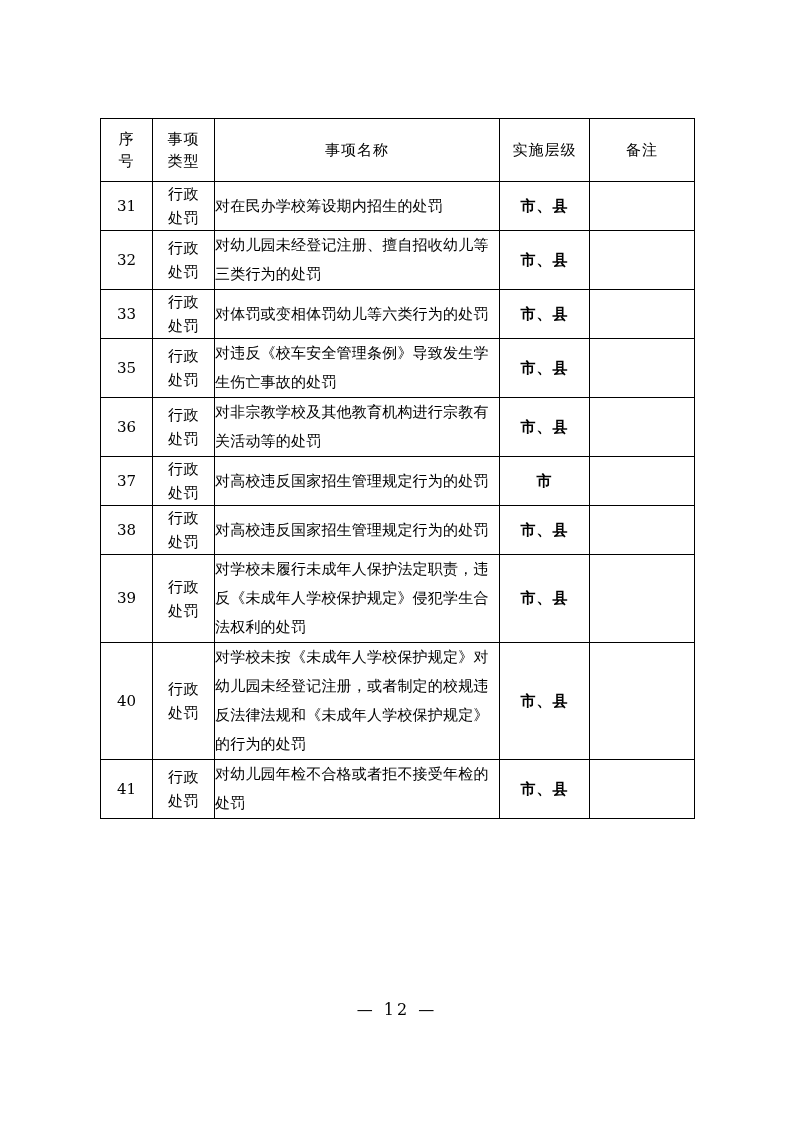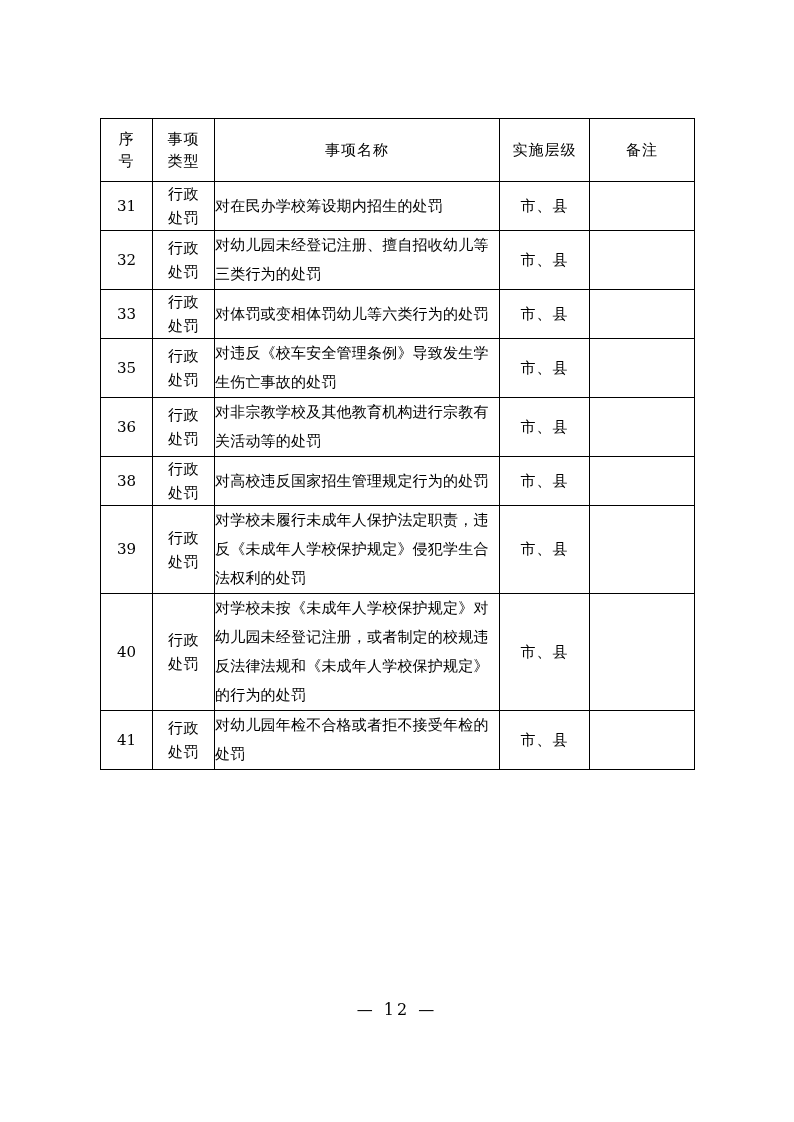--- a/index.html
+++ b/index.html
@@ -66,20 +66,21 @@
   td.c-name {
     text-align: left;
     padding: 6px 6px 6px 8px;
     line-height: 29px;
     letter-spacing: 0.2px;
   }
   td.c-level {
     text-align: center;
     font-size: 15px;
     letter-spacing: 1px;
+    font-weight: bold;
   }
   td.c-remark {
     text-align: center;
   }
   .type-line { display: block; }
   .footer {
     position: absolute;
     left: 0;
     right: 0;
     top: 1000px;
@@ -167,20 +168,30 @@
         <td class="c-seq">36</td>
         <td class="c-type">
           <span class="type-line">行政</span>
           <span class="type-line">处罚</span>
         </td>
         <td class="c-name">对非宗教学校及其他教育机构进行宗教有关活动等的处罚</td>
         <td class="c-level">市、县</td>
         <td class="c-remark"></td>
       </tr>
 
+      <tr>
+        <td class="c-seq">37</td>
+        <td class="c-type">
+          <span class="type-line">行政</span>
+          <span class="type-line">处罚</span>
+        </td>
+        <td class="c-name">对高校违反国家招生管理规定行为的处罚</td>
+        <td class="c-level">市</td>
+        <td class="c-remark"></td>
+      </tr>
 
       <tr>
         <td class="c-seq">38</td>
         <td class="c-type">
           <span class="type-line">行政</span>
           <span class="type-line">处罚</span>
         </td>
         <td class="c-name">对高校违反国家招生管理规定行为的处罚</td>
         <td class="c-level">市、县</td>
         <td class="c-remark"></td>

